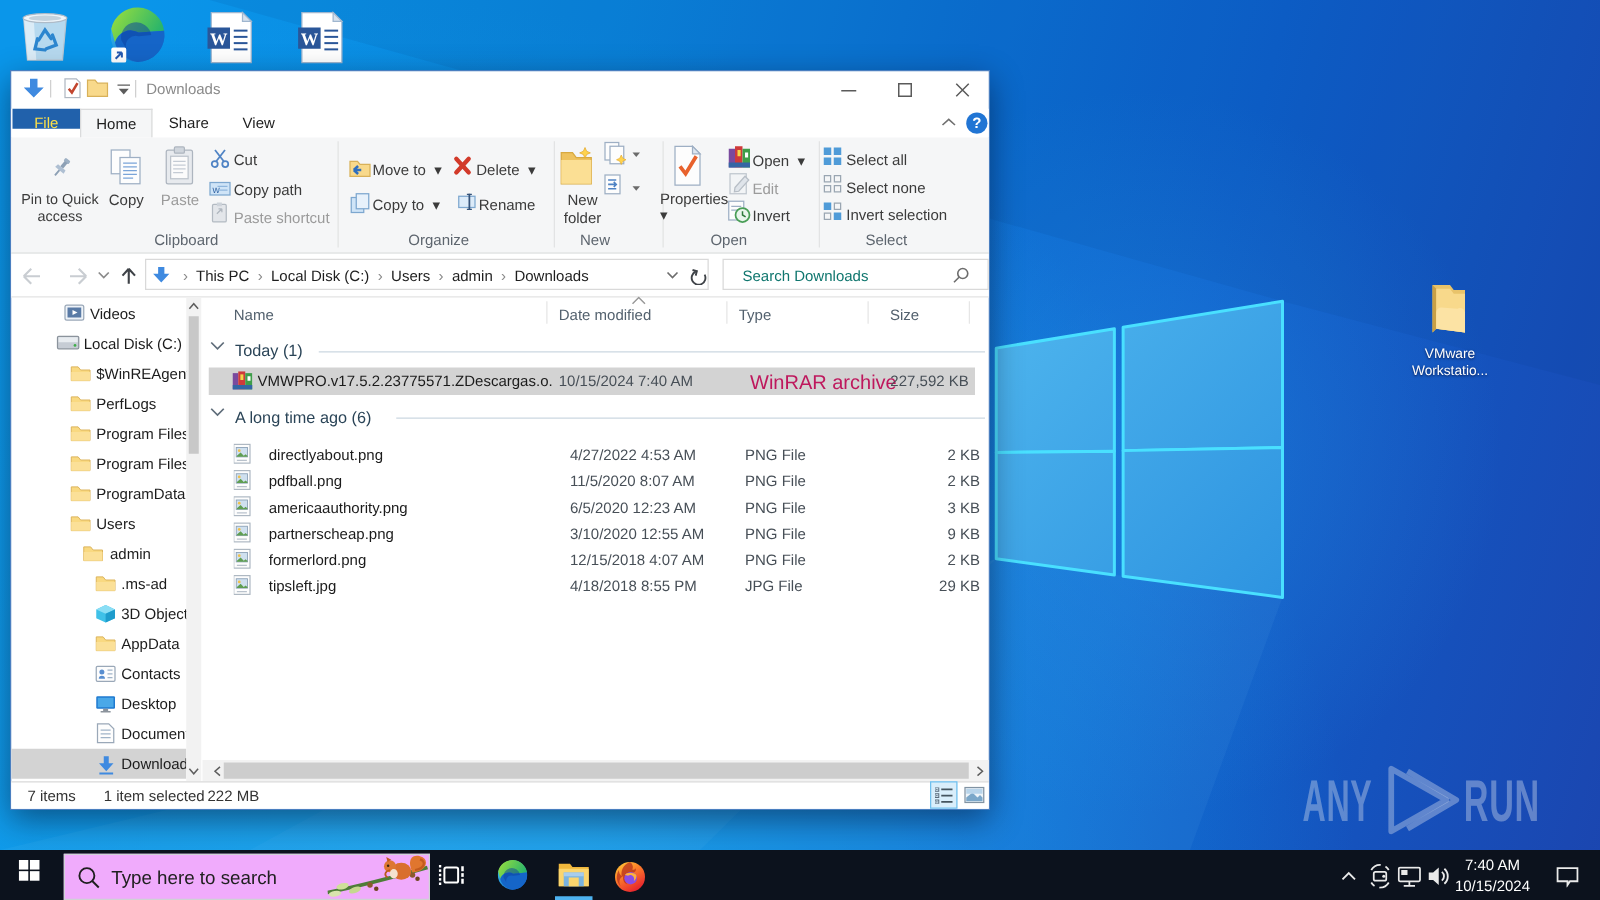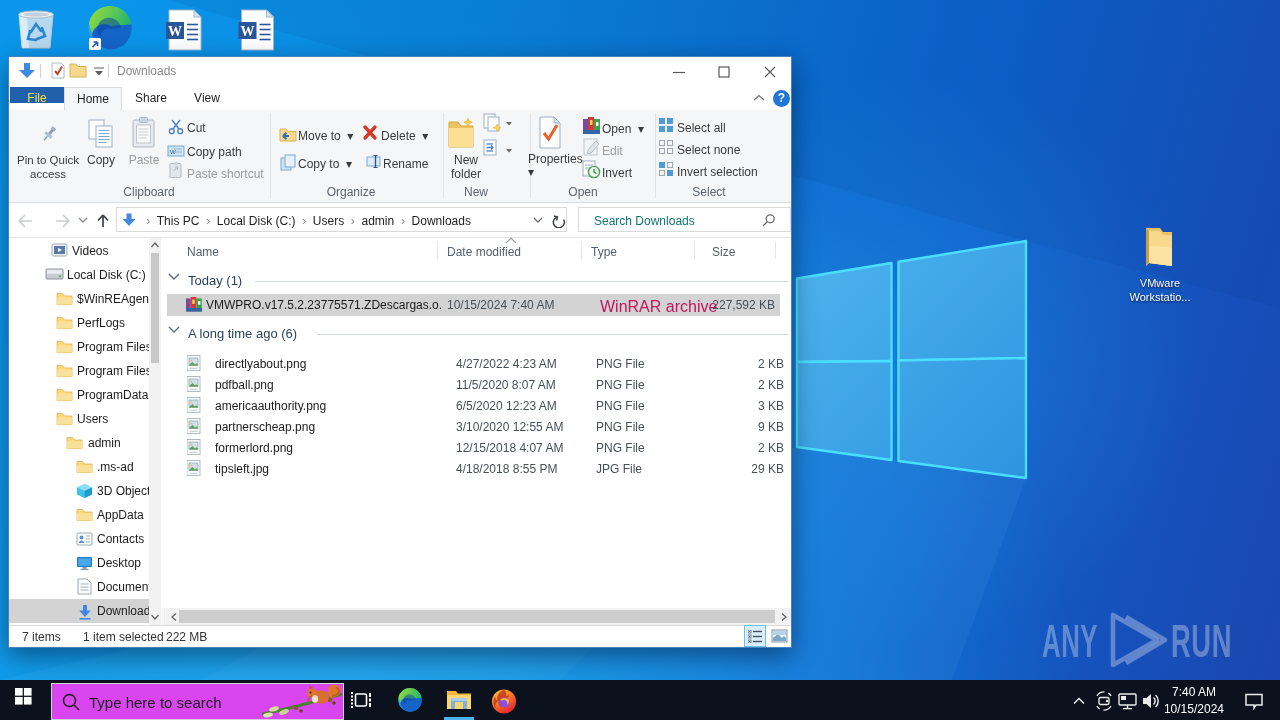--- a/index.html
+++ b/index.html
@@ -522,21 +522,21 @@
 <div class="abs" style="left:438px;top:241px;font-size:12px;color:#474f57">10/15/2024 7:40 AM</div>
 <div class="abs" style="left:591px;top:241px;font-size:16px;color:#be185d">WinRAR archive</div>
 <div class="abs" style="left:678px;top:241px;width:88px;text-align:right;font-size:12px;color:#474f57">227,592 KB</div>
 <svg class="abs" style="left:158px;top:267px" width="20" height="12" viewBox="0 0 20 12">
       <path d="M2 3 L7 8 L12 3" stroke="#5f6d7a" stroke-width="1.4" fill="none"></path>
     </svg>
 <div class="abs" style="left:179px;top:269px;font-size:13px;color:#2a4457">A long time ago (6)</div>
 <div class="abs" style="left:308px;top:277px;width:471px;height:1px;background:#ccd7e1"></div>
 <div class="frow" style="top:296px">
       <span class="fname">directlyabout.png</span>
-      <span class="fdate">4/27/2022 4:23 AM</span>
+      <span class="fdate">4/27/2022 4:53 AM</span>
       <span class="ftype">PNG File</span>
       <span class="fsize">2 KB</span>
     </div>
 <div class="frow" style="top:317px">
       <span class="fname">pdfball.png</span>
       <span class="fdate">11/5/2020 8:07 AM</span>
       <span class="ftype">PNG File</span>
       <span class="fsize">2 KB</span>
     </div>
 <div class="frow" style="top:338px">
@@ -617,21 +617,21 @@
 </svg>
 </div>
 
 <div id="taskbar" class="abs" style="left:0;top:680px;width:1280px;height:40px;background:#0c121d">
 <svg class="abs" style="left:15px;top:8px" width="17" height="17" viewBox="0 0 20 20" fill="#fff">
   <rect x="0" y="0" width="9" height="9"></rect>
       <rect x="10.5" y="0" width="9" height="9"></rect>
   <rect x="0" y="10.5" width="9" height="9"></rect>
       <rect x="10.5" y="10.5" width="9" height="9"></rect>
 </svg>
-<div class="abs" style="left:51px;top:3px;width:293px;height:37px;background:#d946ef;border:1px solid #cfd2d6;box-sizing:border-box;overflow:hidden">
+<div class="abs" style="left:51px;top:3px;width:293px;height:37px;background:#f0abfc;border:1px solid #cfd2d6;box-sizing:border-box;overflow:hidden">
   <svg class="abs" style="left:210px;top:0" width="81" height="35" viewBox="0 0 81 35">
     <path d="M0 30 C20 26 45 20 80 10" stroke="#4e7d38" stroke-width="3" fill="none"></path>
     <ellipse cx="12" cy="25" rx="5" ry="2.4" fill="#cfe09a" transform="rotate(-15 12 25)"></ellipse>
     <ellipse cx="22" cy="28" rx="5" ry="2.4" fill="#c5d88e" transform="rotate(-20 22 28)"></ellipse>
     <ellipse cx="6" cy="31" rx="5" ry="2.2" fill="#d8e4ad" transform="rotate(-10 6 31)"></ellipse>
     <circle cx="34" cy="24" r="2.2" fill="#8a5a2e"></circle>
         <circle cx="39" cy="27" r="1.8" fill="#6e441f"></circle>
     <circle cx="68" cy="16" r="2.2" fill="#8a5a2e"></circle>
         <circle cx="72" cy="19" r="1.8" fill="#6e441f"></circle>
     <path d="M68 14 C80 13 82 3 74 1 C66 -1 64 6 68 14" fill="#e0762e"></path>

